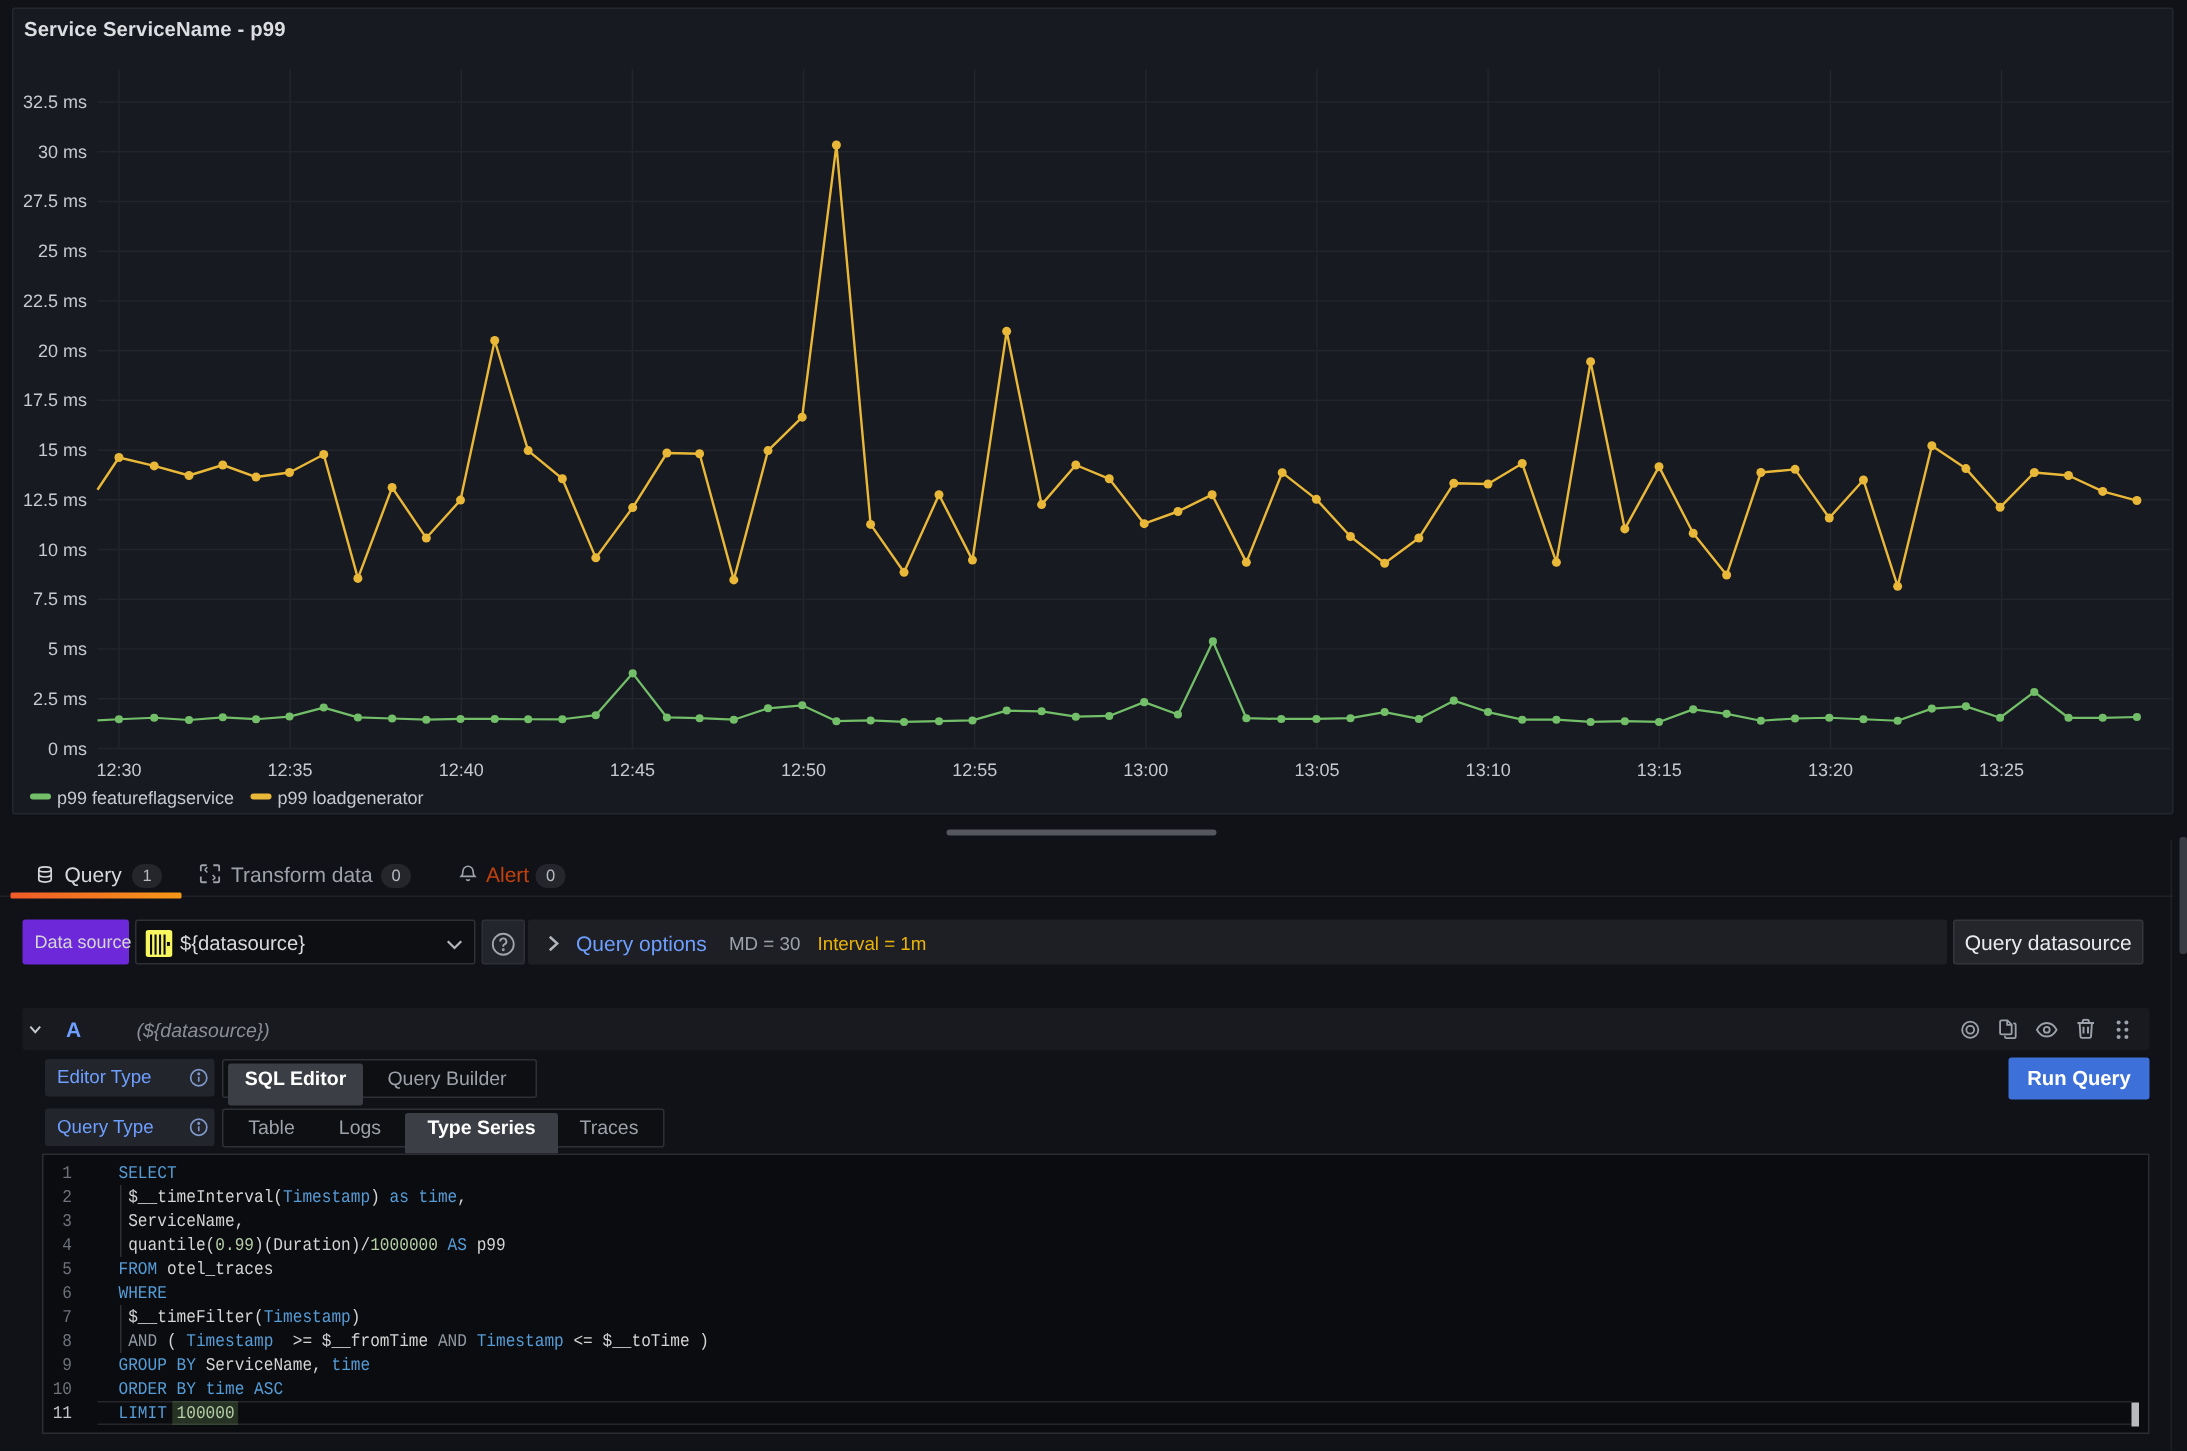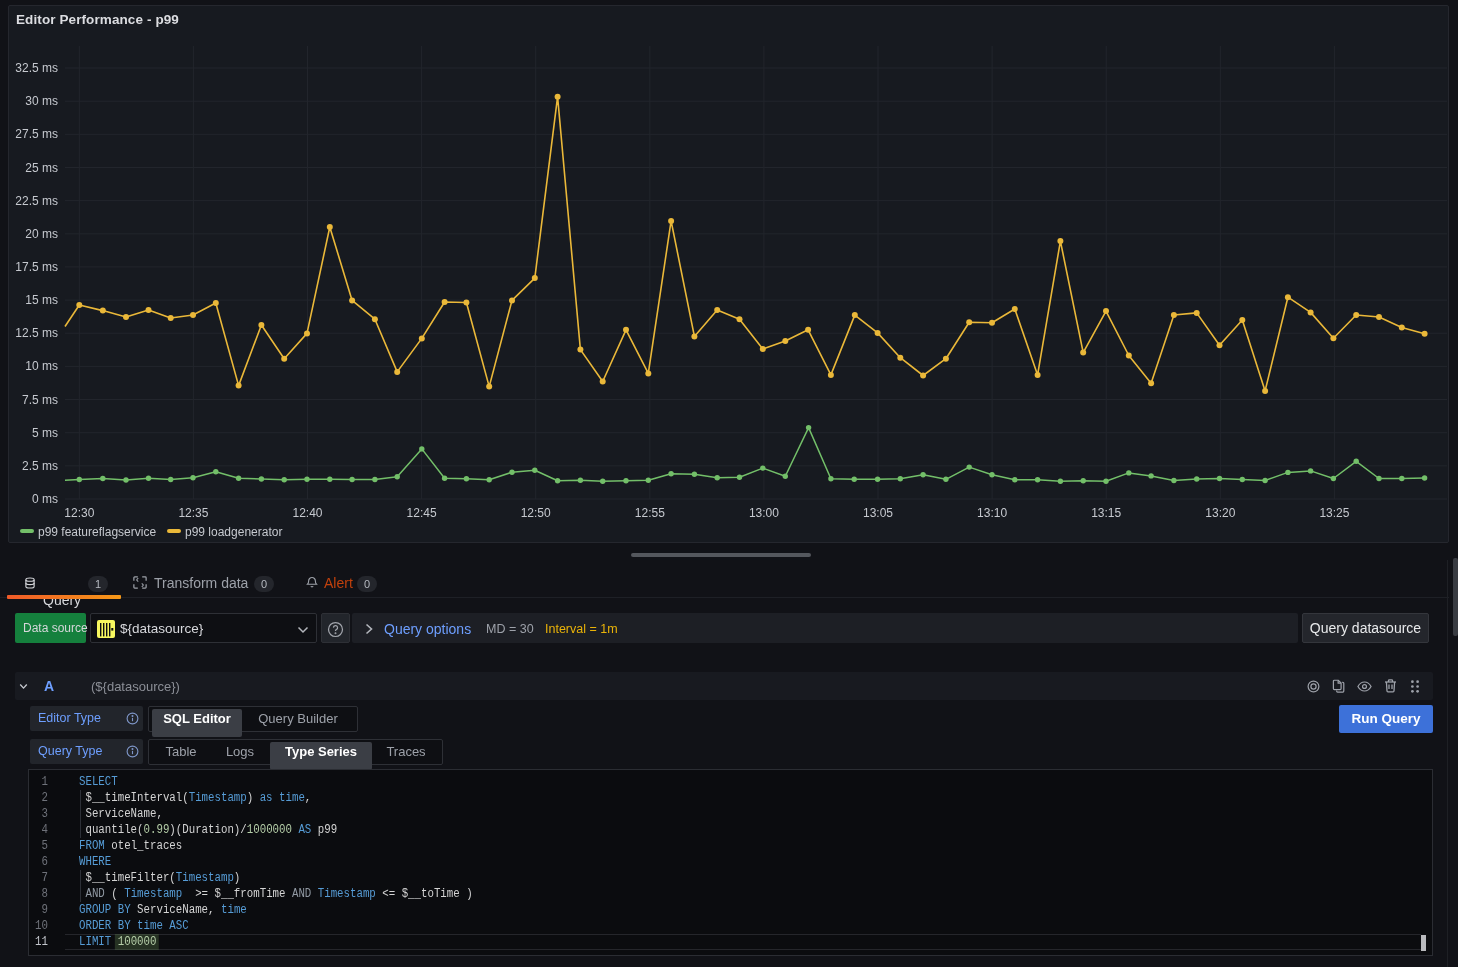--- a/index.html
+++ b/index.html
@@ -12,21 +12,21 @@
   #chart { left:0; top:0; width:1458px; height:560px; }
   .resizebar { left:631px; top:553px; width:180px; height:4px; border-radius:2px; background:#54575d; }
   
   #tabs { left:0; top:0; width:0; height:0; }
   .tabdiv { left:0; top:597px; width:1449px; height:1px; background:#1e2026; }
   .tabunder { left:7px; top:595px; width:114px; height:4px; background:linear-gradient(90deg,#f05a28,#fbca0a 180%); border-radius:1px; }
   .tabtxt { font-size:14px; font-weight:500; white-space:nowrap; }
   .badge { position:absolute; height:16px; border-radius:8px; background:#24262c; color:#b6bac1;
      font-size:11px; text-align:center; line-height:16px; }
   
-  .dslabel { left:15px; top:613px; width:71px; height:30px; background:#15803d; border-radius:2px;
+  .dslabel { left:15px; top:613px; width:71px; height:30px; background:#6d28d9; border-radius:2px;
      color:#d5d6da; font-size:12px; font-weight:500; line-height:30px; padding-left:8px; white-space:nowrap; }
   .dsselect { left:90px; top:613px; width:227px; height:30px; background:#0e0f13; border:1px solid #2e3036; border-radius:2px;padding-left:12px; }
   .helpbtn { left:321px; top:613px; width:29px; height:30px; background:#22252b; border:1px solid #2e3036; border-radius:2px; }
   .qopts { left:352px; top:613px; width:946px; height:30px; background:#1d1f25; border-radius:2px; }
   .qinspect { left:1302px; top:613px; width:127px; height:30px; background:#24262c; border:1px solid #34363c;
      border-radius:2px; color:#e9eaec; font-size:14px; font-weight:500; text-align:center; line-height:28px; }
   
   .arow { left:15px; top:672px; width:1418px; height:28px; background:#181a20; border-radius:2px; }
   
   .lblbox { position:absolute; width:113px; height:25px; background:#22252b; border-radius:2px;
@@ -44,21 +44,21 @@
   .cl { position:absolute; left:50px; white-space:pre; font-family:"Liberation Mono",monospace;
      font-size:12px; line-height:16px; color:#d4d4d4; transform:scaleX(0.896); transform-origin:0 0; }
   .ig { position:absolute; left:51px; width:1px; height:16px; background:#2c2f36; }
   .k { color:#569cd6; } .n { color:#b5cea8; }
   .scrollthumb { left:1453px; top:558px; width:5px; height:78px; background:#393c42; border-radius:2px; }
   .vline { left:1447px; top:560px; width:1px; height:407px; background:#1e2025; }
 </style>
 </head>
 <body>
 <div class="abs" id="panel"></div>
-<div class="abs" id="ptitle">Editor Performance - p99</div>
+<div class="abs" id="ptitle">Service ServiceName - p99</div>
 <svg class="abs" id="chart" xmlns="http://www.w3.org/2000/svg" viewBox="0 0 1458 560">
   <g stroke="#22252c" stroke-width="1">
     <line x1="65" y1="68" x2="1447" y2="68"></line>
     <line x1="65" y1="101.2" x2="1447" y2="101.2"></line>
     <line x1="65" y1="134.3" x2="1447" y2="134.3"></line>
     <line x1="65" y1="167.5" x2="1447" y2="167.5"></line>
     <line x1="65" y1="200.6" x2="1447" y2="200.6"></line>
     <line x1="65" y1="233.8" x2="1447" y2="233.8"></line>
     <line x1="65" y1="266.9" x2="1447" y2="266.9"></line>
     <line x1="65" y1="300.1" x2="1447" y2="300.1"></line>
@@ -243,21 +243,21 @@
   <text x="185" y="536" font-size="12" fill="#c6c9cf">p99 loadgenerator</text>
 
 </svg>
 <div class="abs resizebar"></div>
 <div class="abs" id="tabs">
   <svg class="abs" style="left:24px;top:576px" width="12" height="14" viewBox="0 0 16 16" fill="none" stroke="#d5d6da" stroke-width="1.5">
     <ellipse cx="8" cy="3.5" rx="5.5" ry="2.2"></ellipse>
     <path d="M2.5 3.5 v4.5 c0 1.2 2.5 2.2 5.5 2.2 s5.5 -1 5.5 -2.2 v-4.5"></path>
     <path d="M2.5 8 v4.5 c0 1.2 2.5 2.2 5.5 2.2 s5.5 -1 5.5 -2.2 v-4.5"></path>
   </svg>
-  <div class="abs tabtxt" style="left:43px;top:575px;color:#d8d9dd;margin-top:17px;">Query</div>
+  <div class="abs tabtxt" style="left:43px;top:575px;color:#d8d9dd;">Query</div>
   <div class="abs badge" style="left:88px;top:576px;width:20px;">1</div>
   <svg class="abs" style="left:133px;top:575px" width="14" height="15" viewBox="0 0 16 16" fill="none" stroke="#9da1a9" stroke-width="1.4">
     <path d="M5.5 1.5 H2 a1 1 0 0 0 -1 1 V6"></path>
     <path d="M10.5 1.5 H14 a1 1 0 0 1 1 1 V6"></path>
     <path d="M5.5 14.5 H2 a1 1 0 0 1 -1 -1 V10"></path>
     <path d="M10.5 14.5 H14 a1 1 0 0 0 1 -1 V10"></path>
     <path d="M4 5 l2 -2 M4 5 l2 2" stroke-width="1.2"></path>
     <path d="M12 11 l-2 -2 M12 11 l-2 2" stroke-width="1.2"></path>
   </svg>
   <div class="abs tabtxt" style="left:154px;top:575px;color:#9da1a9;">Transform data</div>
@@ -300,21 +300,21 @@
   <div class="abs" style="left:32px;top:8px;font-size:14px;font-weight:500;color:#6e9fff;">Query options</div>
   <div class="abs" style="left:134px;top:9px;font-size:12.5px;color:#9da1a9;">MD = 30</div>
   <div class="abs" style="left:193px;top:9px;font-size:12.5px;color:#eab308;">Interval = 1m</div>
 </div>
 <div class="abs qinspect">Query datasource</div>
 <div class="abs arow">
   <svg class="abs" style="left:4px;top:11px" width="9" height="7" viewBox="0 0 11 8" fill="none" stroke="#c6c9cf" stroke-width="1.6">
     <path d="M1.5 1.5 L5.5 6 L9.5 1.5"></path>
   </svg>
   <div class="abs" style="left:29px;top:6px;font-size:14px;font-weight:700;color:#6e9fff;">A</div>
-  <div class="abs" style="left:76px;top:7px;font-size:13px;color:#8b8e96;">(${datasource})</div>
+  <div class="abs" style="left:76px;top:7px;font-size:13px;font-style:italic;color:#8b8e96;">(${datasource})</div>
   <svg class="abs" style="left:1292px;top:8px" width="13" height="13" viewBox="0 0 14 14" fill="none" stroke="#9da1a9" stroke-width="1.3">
     <circle cx="7" cy="7" r="5.8"></circle>
       <circle cx="7" cy="7" r="2.8"></circle>
   </svg>
   <svg class="abs" style="left:1317px;top:7px" width="13" height="14" viewBox="0 0 14 15" fill="none" stroke="#9da1a9" stroke-width="1.3">
     <path d="M11 3.5 h.7 a1 1 0 0 1 1 1 V13 a1 1 0 0 1 -1 1 H6 a1 1 0 0 1 -1 -1 v-.7"></path>
     <path d="M1.5 2.3 a1 1 0 0 1 1 -1 H6.8 L9.8 4.3 V10.3 a1 1 0 0 1 -1 1 H2.5 a1 1 0 0 1 -1 -1 z"></path>
     <path d="M6.6 1.6 V4.5 H9.6"></path>
   </svg>
   <svg class="abs" style="left:1342px;top:9px" width="15" height="11" viewBox="0 0 16 11" fill="none" stroke="#9da1a9" stroke-width="1.3">

